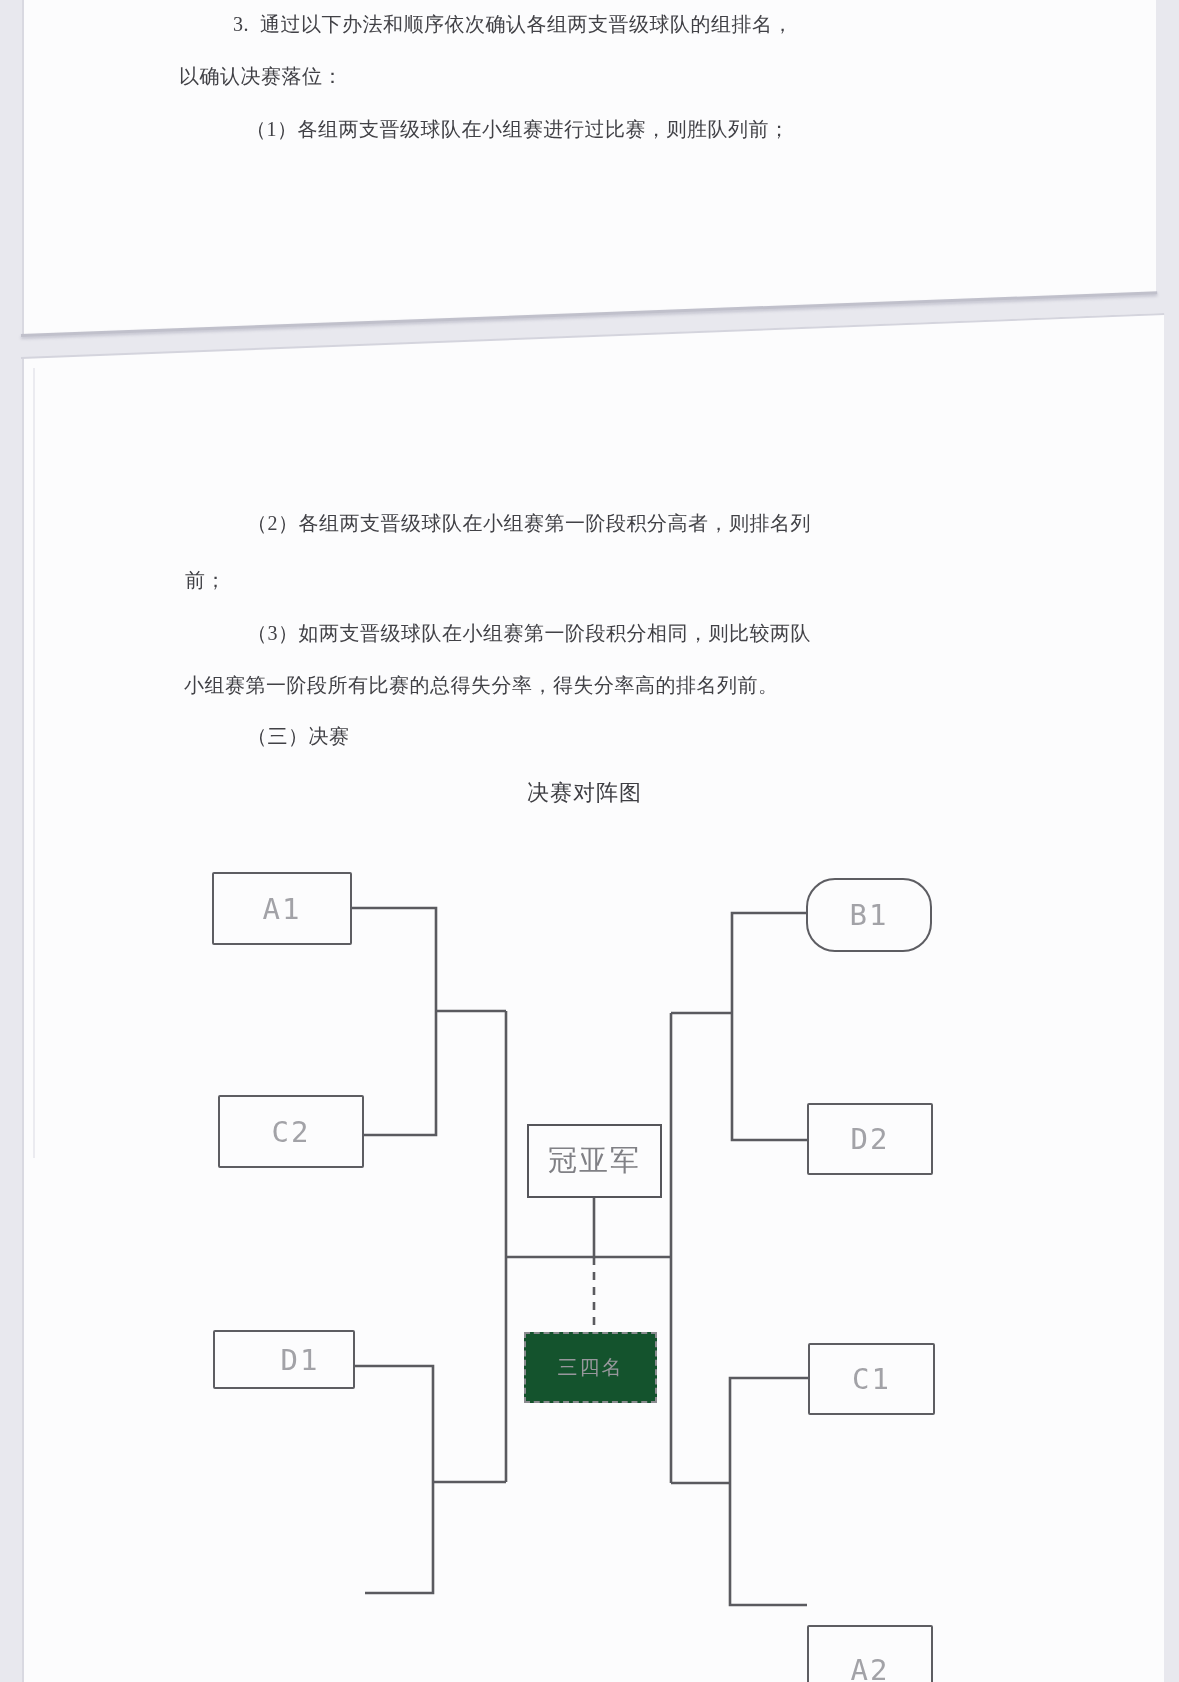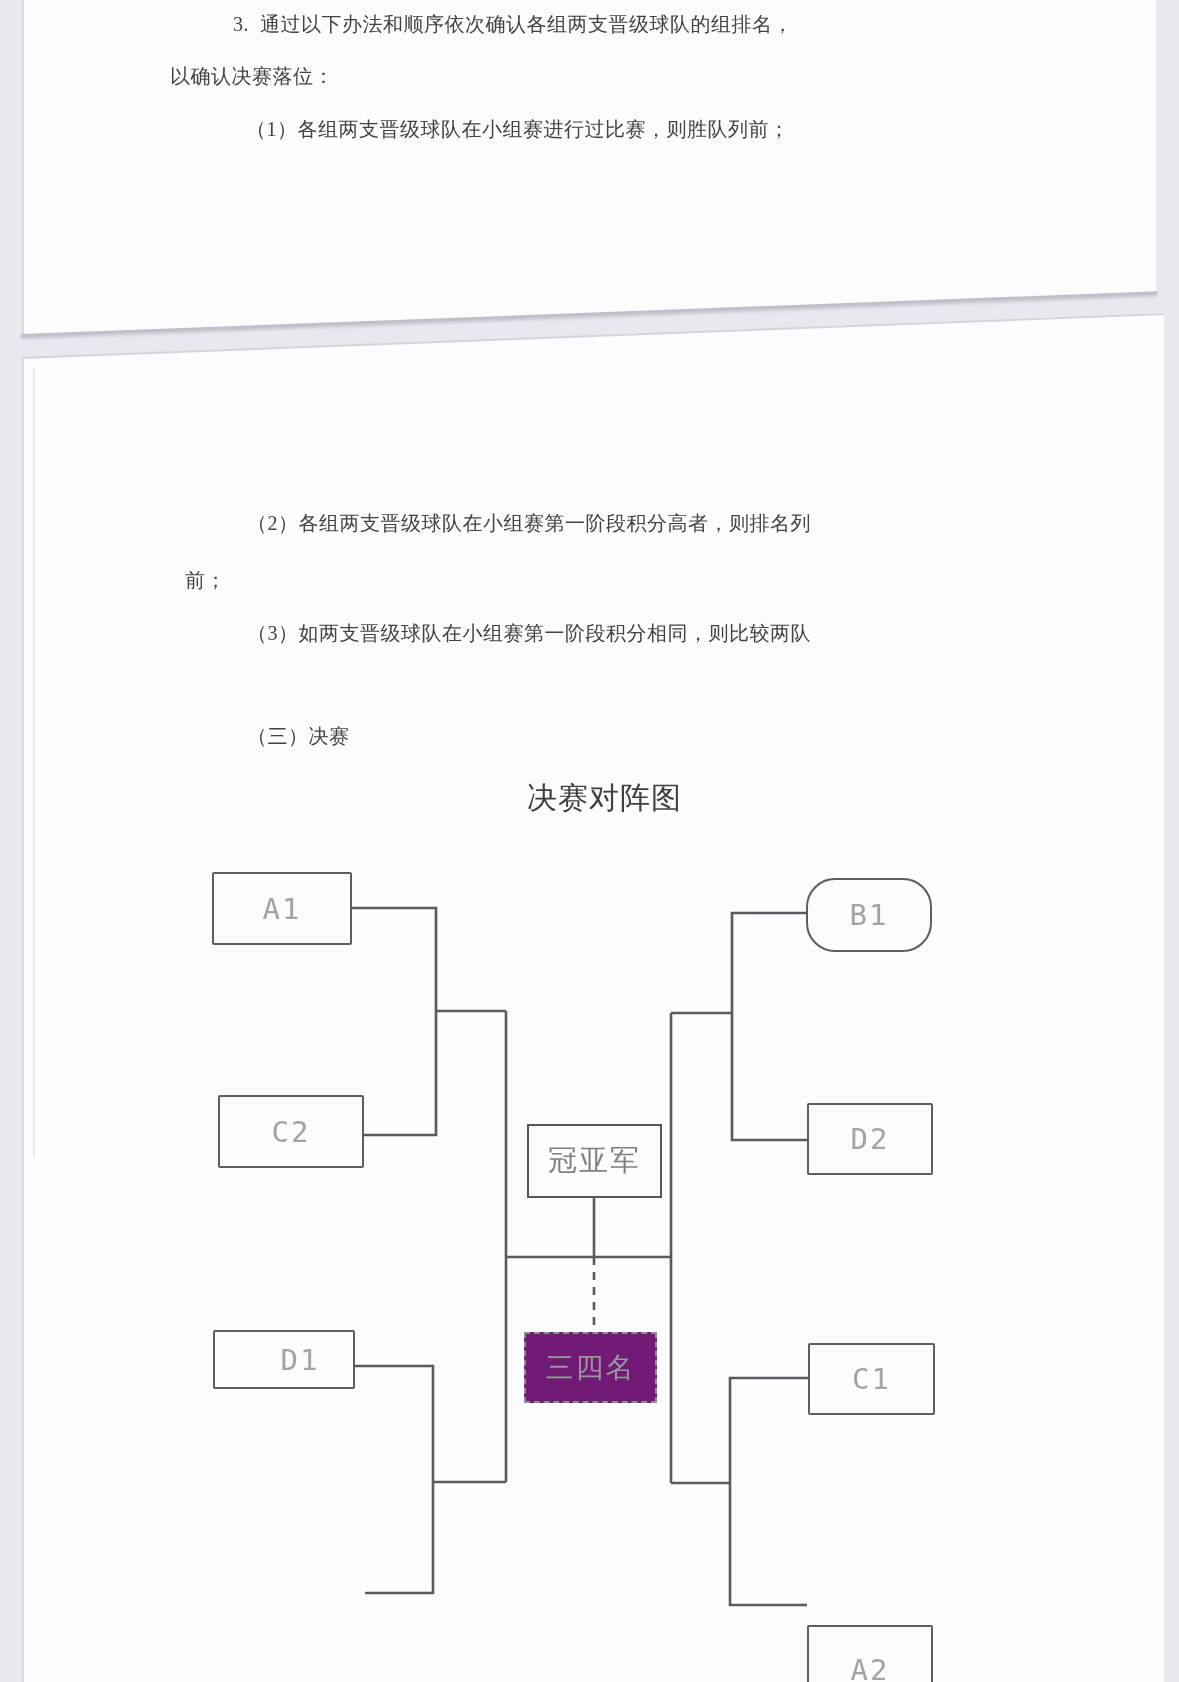--- a/index.html
+++ b/index.html
@@ -53,21 +53,21 @@
   .tl {
     position: absolute;
     white-space: pre;
     font-size: 20px;
     letter-spacing: 0.5px;
     color: #414146;
   }
   .diagram-title {
     position: absolute;
     left: 527px; top: 778px;
-    font-size: 30px;
+    font-size: 22px;
     letter-spacing: 1px;
     color: #3e3e43;
     white-space: pre;
   }
   .bracket-svg {
     position: absolute;
     left: 0; top: 0;
     pointer-events: none;
   }
   .tb {
@@ -96,44 +96,45 @@
     color: #808085;
     background: #fcfcfd;
   }
   .third-box {
     position: absolute;
     border: 2px dashed #8b8b90;
     display: flex;
     align-items: center;
     justify-content: center;
     font-family: "Liberation Serif", "DejaVu Serif", serif;
-    font-size: 28px;
+    font-size: 20px;
     letter-spacing: 2px;
     color: #97979c;
-    background: #701a75;
+    background: #14532d;
   }
 </style>
 </head>
 <body>
 
 <div class="canvas">
 
   <div class="page page1"></div>
   <div class="page page2"></div>
   <div class="p1-bottom-edge"></div>
   <div class="p2-top-edge"></div>
   <div class="p2-inner-line"></div>
 
   <div class="tl" style="left:233px; top:11px;">3.  通过以下办法和顺序依次确认各组两支晋级球队的组排名，</div>
-  <div class="tl" style="left:170px; top:63px;">以确认决赛落位：</div>
+  <div class="tl" style="left:179px; top:63px;">以确认决赛落位：</div>
   <div class="tl" style="left:246px; top:116px;">（1）各组两支晋级球队在小组赛进行过比赛，则胜队列前；</div>
 
   <div class="tl" style="left:247px; top:510px;">（2）各组两支晋级球队在小组赛第一阶段积分高者，则排名列</div>
   <div class="tl" style="left:185px; top:567px;">前；</div>
   <div class="tl" style="left:247px; top:620px;">（3）如两支晋级球队在小组赛第一阶段积分相同，则比较两队</div>
+  <div class="tl" style="left:184px; top:672px;">小组赛第一阶段所有比赛的总得失分率，得失分率高的排名列前。</div>
   <div class="tl" style="left:247px; top:723px;">（三）决赛</div>
   <div class="diagram-title">决赛对阵图</div>
 
   <svg class="bracket-svg" width="1179" height="1682" viewBox="0 0 1179 1682">
     <g fill="none" stroke="#5a5a5f" stroke-width="2.6">
       <path d="M352 908 H436 V1135 H358"></path>
       <path d="M436 1011 H506"></path>
       <path d="M806 913 H732 V1140 H807"></path>
       <path d="M732 1013 H671"></path>
       <path d="M355 1366 H433 V1593 H365"></path>

